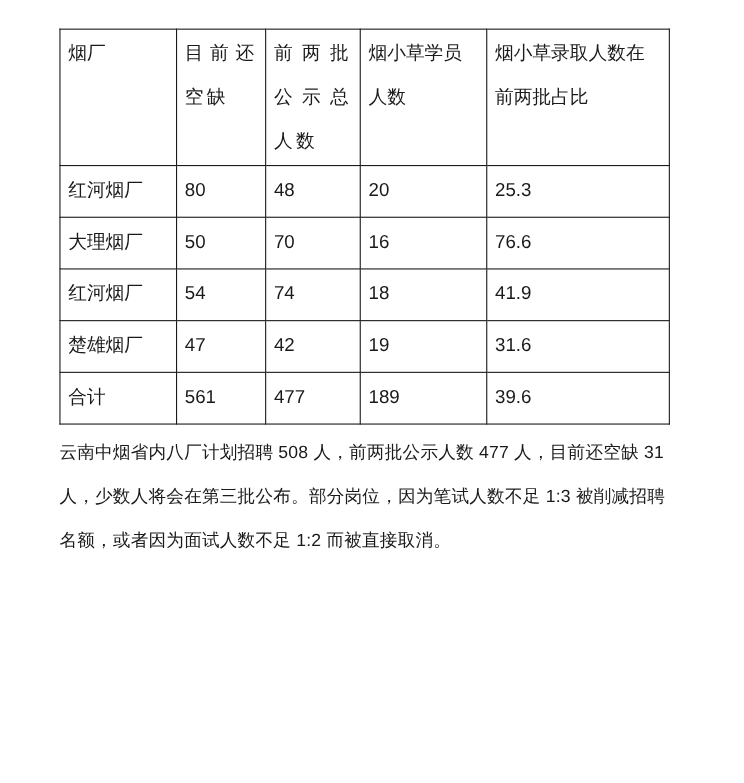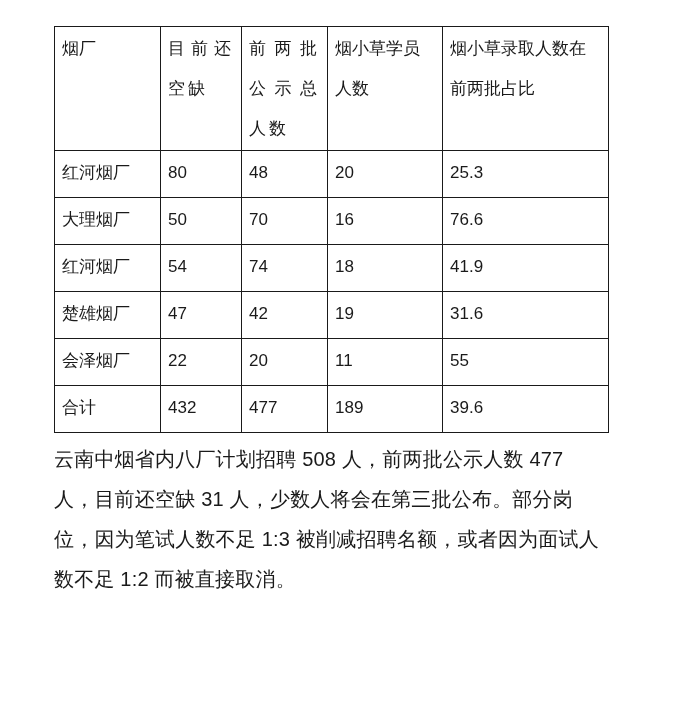--- a/index.html
+++ b/index.html
@@ -4,21 +4,21 @@
 <style>
   html, body { margin: 0; padding: 0; background: #ffffff; }
   body { width: 676px; height: 712px; position: relative; overflow: hidden;
          font-family: "Liberation Sans", "DejaVu Sans", sans-serif; color: #1a1a1a; }
   .doc { position: absolute; left: 54px; top: 26px; width: 554px; }
   table { border-collapse: collapse; width: 554px; table-layout: fixed; }
   td { border: 1px solid #1a1a1a; vertical-align: top; padding: 0 7px; font-size: 17px; margin-top: 26px; }
   .hdr td { line-height: 40px; padding-top: 2px; padding-bottom: 1px; }
   .hdr td.just { text-align: justify; text-align-last: auto; letter-spacing: 3px; }
   .row td { height: 46px; line-height: 44px; }
-  .para { margin-top: 6px; font-size: 20px; line-height: 40px; width: 554px; letter-spacing: 0.2px; }
+  .para { margin-top: 6px; font-size: 16px; line-height: 40px; width: 554px; letter-spacing: 0.2px; }
 </style>
 </head>
 <body>
 
 <div class="doc">
   <table>
     <colgroup>
       <col style="width:106px">
         <col style="width:81px">
         <col style="width:86px">
@@ -55,29 +55,22 @@
           <td>41.9</td>
         </tr>
         <tr class="row">
           <td>楚雄烟厂</td>
           <td>47</td>
           <td>42</td>
           <td>19</td>
           <td>31.6</td>
         </tr>
         <tr class="row">
-          <td>会泽烟厂</td>
-          <td>22</td>
-          <td>20</td>
-          <td>11</td>
-          <td>55</td>
-        </tr>
-        <tr class="row">
           <td>合计</td>
-          <td>432</td>
+          <td>561</td>
           <td>477</td>
           <td>189</td>
           <td>39.6</td>
         </tr>
       </tbody>
   </table>
   <div class="para">云南中烟省内八厂计划招聘 508 人，前两批公示人数 477 人，目前还空缺 31 人，少数人将会在第三批公布。部分岗位，因为笔试人数不足 1:3 被削减招聘名额，或者因为面试人数不足 1:2 而被直接取消。</div>
 </div>
 
 </body></html>

